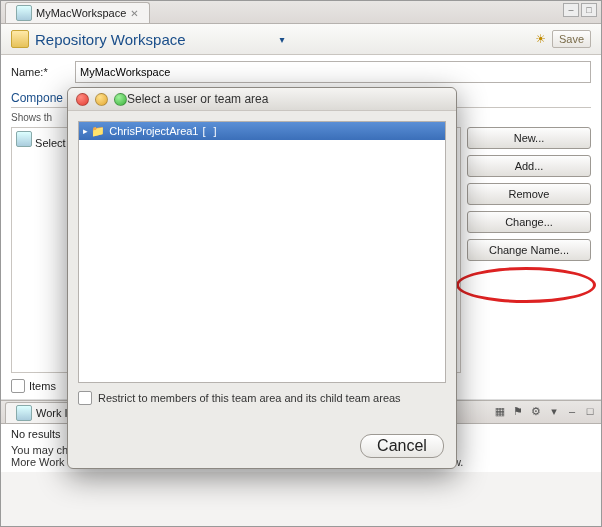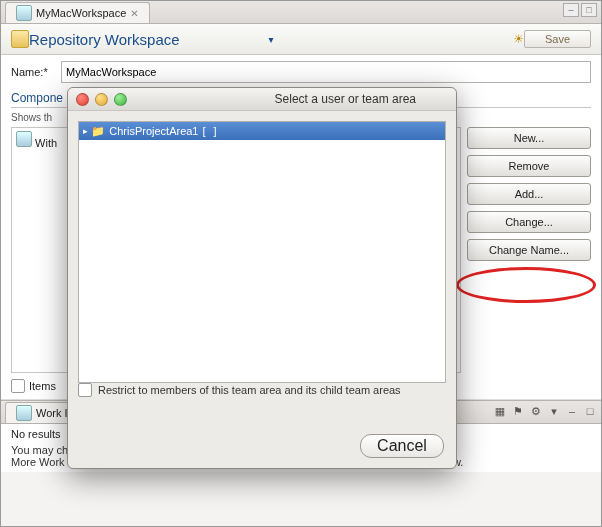--- a/index.html
+++ b/index.html
@@ -2,26 +2,26 @@
 <html><head>
 <meta charset="utf-8">
 <style>
 html,body{margin:0;padding:0;font-family:"Lucida Grande","Segoe UI",Arial,sans-serif;font-size:11px;color:#222;background:#fff}
 .window{width:602px;height:527px;position:relative;border:1px solid #999;box-sizing:border-box;overflow:hidden;background:#f4f3f2}
 .tabbar{height:22px;display:flex;align-items:flex-end;background:linear-gradient(#e8e6e4,#ddd9d6);border-bottom:1px solid #b6b2ae;padding-left:4px;position:relative}
 .tab{display:flex;align-items:center;gap:4px;height:20px;padding:0 10px;background:#f4f3f2;border:1px solid #b6b2ae;border-bottom:none;border-radius:3px 3px 0 0;font-size:11px}
 .tab .close{font-size:10px;color:#888}
 .tabright{position:absolute;right:4px;top:2px;display:flex;gap:2px}
 .winbtn{width:14px;height:12px;border:1px solid #aaa;background:#eee;display:flex;align-items:center;justify-content:center;font-size:9px;color:#666}
-.titlebar{display:flex;align-items:center;padding:6px 10px;background:linear-gradient(#fbfbf9,#ecebe8);border-bottom:1px solid #c9c5c0}
+.titlebar{display:flex;align-items:center;gap:6px;padding:6px 10px;background:linear-gradient(#fbfbf9,#ecebe8);border-bottom:1px solid #c9c5c0}
 .titlebar h1{font-size:15px;font-weight:normal;color:#1a4e8a;margin:0;flex:1}
 .titlebar .dd{color:#1a4e8a;font-size:10px}
-.savebtn{padding:2px 20px;border:1px solid #b8b3ac;background:linear-gradient(#fdfdfc,#e9e7e3);border-radius:2px;color:#7a6c4a}
+.savebtn{padding:2px 6px;border:1px solid #b8b3ac;background:linear-gradient(#fdfdfc,#e9e7e3);border-radius:2px;color:#7a6c4a}
 .body{padding:6px 10px;background:#fff;border-bottom:1px solid #ddd}
-.row{display:flex;align-items:center;gap:6px;margin-bottom:6px}
+.row{display:flex;align-items:center;gap:20px;margin-bottom:6px}
 .row label{width:44px}
 .row input[type=text]{flex:1;height:18px;border:1px solid #b6b2ae;padding:1px 4px;font-size:11px;background:#fff}
 .section{margin-top:8px}
 .section-title{font-size:12px;color:#1a4e8a;border-bottom:1px solid #c9c5c0;padding-bottom:2px;margin-bottom:4px}
 .section-sub{font-size:10px;color:#555;margin-bottom:4px}
 .comp-area{display:flex;gap:6px}
 .comp-list{flex:1;border:1px solid #c9c5c0;background:#fff;height:240px;font-size:11px;padding:2px}
 .comp-list .item{padding:1px 2px}
 .btncol{width:124px;display:flex;flex-direction:column;gap:6px}
 .macbtn{height:20px;border:1px solid #9d9993;border-radius:3px;background:linear-gradient(#fdfdfd,#e2e0dc);font-size:11px;display:flex;align-items:center;justify-content:center;cursor:default}
@@ -33,27 +33,27 @@
 .wi-right{position:absolute;right:4px;top:3px;display:flex;gap:4px;align-items:center}
 .tinyicon{width:14px;height:14px;display:inline-flex;align-items:center;justify-content:center;font-size:11px;color:#555}
 
 .dialog{position:absolute;left:66px;top:86px;width:388px;height:380px;background:#ecebe8;border:1px solid #8c8882;border-radius:6px;box-shadow:0 8px 30px rgba(0,0,0,.45)}
 .dlg-title{height:22px;display:flex;align-items:center;border-bottom:1px solid #c9c5c0;background:linear-gradient(#f5f4f2,#dcdad6);border-radius:6px 6px 0 0}
 .traffic{display:flex;gap:6px;padding-left:8px}
 .dot{width:11px;height:11px;border-radius:50%;border:1px solid rgba(0,0,0,.25)}
 .dot.r{background:radial-gradient(circle at 35% 30%,#ff8a80,#e33e32)}
 .dot.y{background:radial-gradient(circle at 35% 30%,#ffe08a,#e3a832)}
 .dot.g{background:radial-gradient(circle at 35% 30%,#9ef29a,#3bb13b)}
-.dlg-title span{flex:1;text-align:right;font-size:12px;color:#333;padding-right:40px}
+.dlg-title span{flex:1;text-align:left;font-size:12px;color:#333;padding-right:40px}
 .dlg-body{padding:10px}
 .tree{border:1px solid #b6b2ae;background:#fff;height:260px;overflow:auto}
 .tree-row{display:flex;align-items:center;gap:4px;height:18px;padding:0 4px;color:#fff;background:linear-gradient(#5a8fd6,#3b6fb9);font-size:11px}
 .tree-row .tri{font-size:9px}
 .tree-row .blur{color:#bcd3ef;filter:blur(1px)}
-.dlg-check{display:flex;align-items:center;gap:6px;font-size:11px;color:#333}
+.dlg-check{display:flex;align-items:center;gap:6px;margin-top:8px;font-size:11px;color:#333}
 .dlg-btns{position:absolute;right:12px;bottom:10px;display:flex;gap:10px}
 .pushbtn{width:82px;height:22px;border:1px solid #9d9993;border-radius:11px;background:linear-gradient(#fff,#e8e7e4);font-size:16px;display:flex;align-items:center;justify-content:center}
 .pushbtn.default{background:linear-gradient(#cfe6ff,#7db4f0);border-color:#4a7fc2;color:#0a2a55;box-shadow:inset 0 0 0 1px rgba(255,255,255,.6)}
 
 .ellipse{position:absolute;border:3px solid #d22;border-radius:50%;pointer-events:none}
 .ico{width:14px;height:14px;display:inline-block;border:1px solid #8aa;background:linear-gradient(#dff,#acd);border-radius:2px}
 .repico{width:16px;height:16px;display:inline-block;background:linear-gradient(#ffe9a8,#e6c25a);border:1px solid #c9a536;border-radius:2px}
 .chk{width:12px;height:12px;border:1px solid #999;border-radius:2px;background:#fff;display:inline-block}
 .star{color:#c08a00;font-size:12px}
 </style>
@@ -89,27 +89,27 @@
       <input type="text" value="MyMacWorkspace" style="">
     </div>
 
     <div class="section">
       <div class="section-title">Compone</div>
       <div class="section-sub">Shows th</div>
       <div class="comp-area">
         <div class="comp-list">
           <div class="item">
             <span class="ico"></span>
-            <span>With</span>
+            <span>Select</span>
           </div>
         </div>
         <div class="btncol">
           <div class="macbtn">New...</div>
+          <div class="macbtn">Add...</div>
           <div class="macbtn">Remove</div>
-          <div class="macbtn">Add...</div>
           <div class="macbtn">Change...</div>
           <div class="macbtn">Change Name...</div>
         </div>
       </div>
       <div class="loadrow">
         <span class="chk"></span>
         <span>Items</span>
       </div>
     </div>
   </div>

